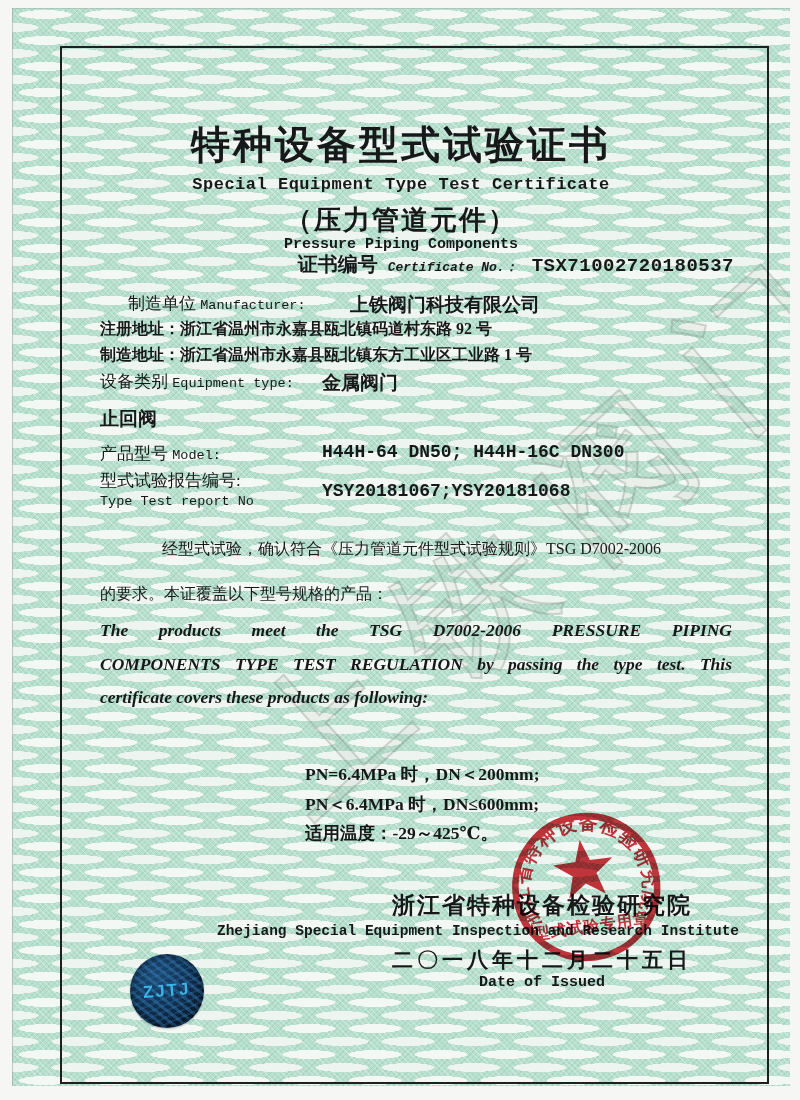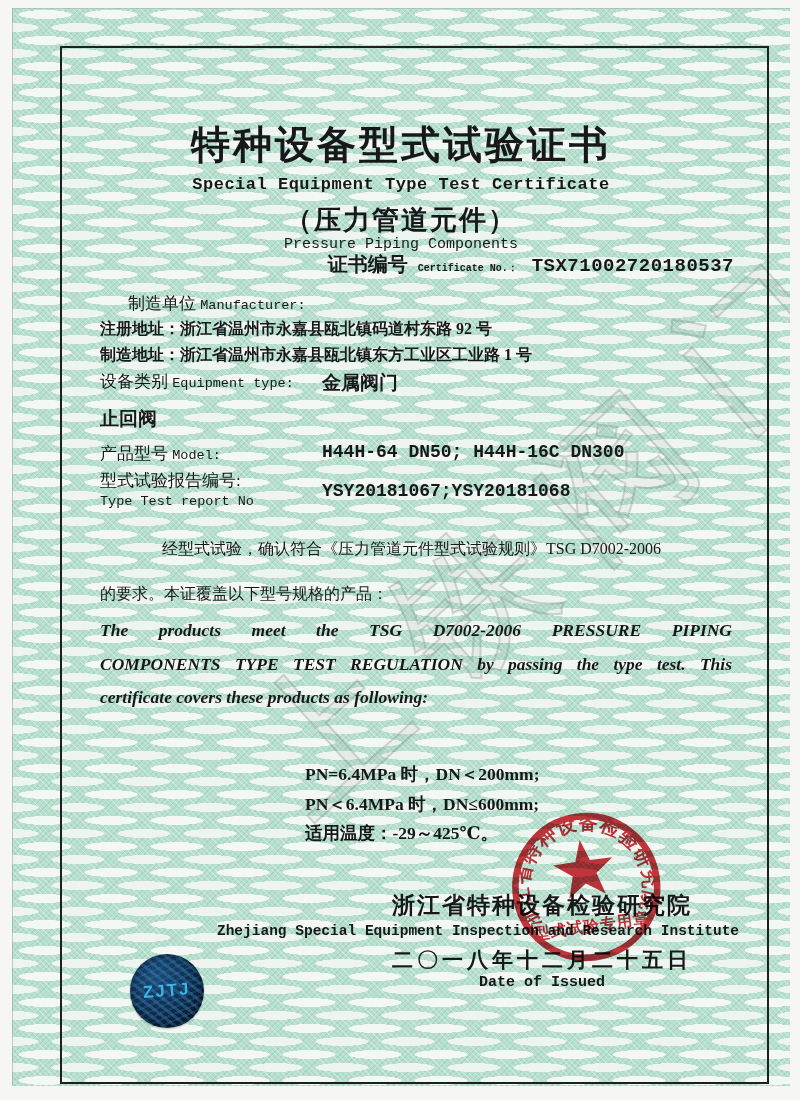--- a/index.html
+++ b/index.html
@@ -18,24 +18,24 @@
     box-shadow:inset 1px 0 0 rgba(140,148,142,.45), inset 0 1px 0 rgba(140,148,142,.3);}
   .inner-border{position:absolute;left:48px;top:38px;width:705px;height:1034px;
     border:2px solid #1d1f20;}
   .cn{font-family:"Liberation Serif","DejaVu Serif",serif;}
   .mono{font-family:"Liberation Mono","DejaVu Sans Mono",monospace;}
   .abs{position:absolute;}
   .center{left:0;right:0;text-align:center;}
   .title-cn{top:110px;font-size:39px;font-weight:bold;letter-spacing:3px;}
   .title-en{top:167px;font-size:17px;font-weight:600;letter-spacing:0.5px;}
   .subtitle-cn{top:194px;font-size:27px;font-weight:600;letter-spacing:2px;}
-  .subtitle-en{top:228px;font-size:15px;font-weight:400;}
+  .subtitle-en{top:228px;font-size:15px;font-weight:700;}
   .certline{top:243px;right:56px;left:0;text-align:right;white-space:nowrap;}
   .certline .lab-cn{font-size:20px;font-weight:600;}
-  .certline .lab-en{font-size:10px;font-weight:600;margin-left:6px;}
+  .certline .lab-en{font-size:13px;font-weight:600;margin-left:6px;font-style:italic;}
   .certline .num{font-size:19px;font-weight:600;margin-left:10px;letter-spacing:0.5px;}
   .row{position:absolute;left:88px;right:55px;display:flex;align-items:flex-start;}
   .row .lab{width:222px;flex-shrink:0;font-size:17px;}
   .row .lab .en{font-size:13.5px;}
   .row .val{flex:1;font-size:19px;font-weight:bold;}
   .row .val.addr{font-size:16px;font-weight:600;line-height:26px;}
   .row .val.model{font-family:"Liberation Mono","DejaVu Sans Mono",monospace;font-size:18px;font-weight:600;}
   .row.vcenter{align-items:center;}
   .lab2{line-height:21px;}
   .decl{font-size:16px;}
@@ -82,20 +82,21 @@
       <span class="lab-cn cn">证书编号</span>
       <span class="lab-en mono">Certificate No.：</span>
       <span class="num mono">TSX71002720180537</span>
     </div>
 
     <div class="row" style="top:284px;margin-left:28px;">
       <div class="lab cn">
         <span>制造单位</span>
         <span class="en mono">Manufacturer:</span>
       </div>
+      <div class="val cn">上铁阀门科技有限公司</div>
     </div>
 
     <div class="row vcenter" style="top:308px;">
       <div class="val addr cn">
         <div>注册地址：浙江省温州市永嘉县瓯北镇码道村东路 92 号</div>
         <div>制造地址：浙江省温州市永嘉县瓯北镇东方工业区工业路 1 号</div>
       </div>
     </div>
 
     <div class="row" style="top:362px;">

